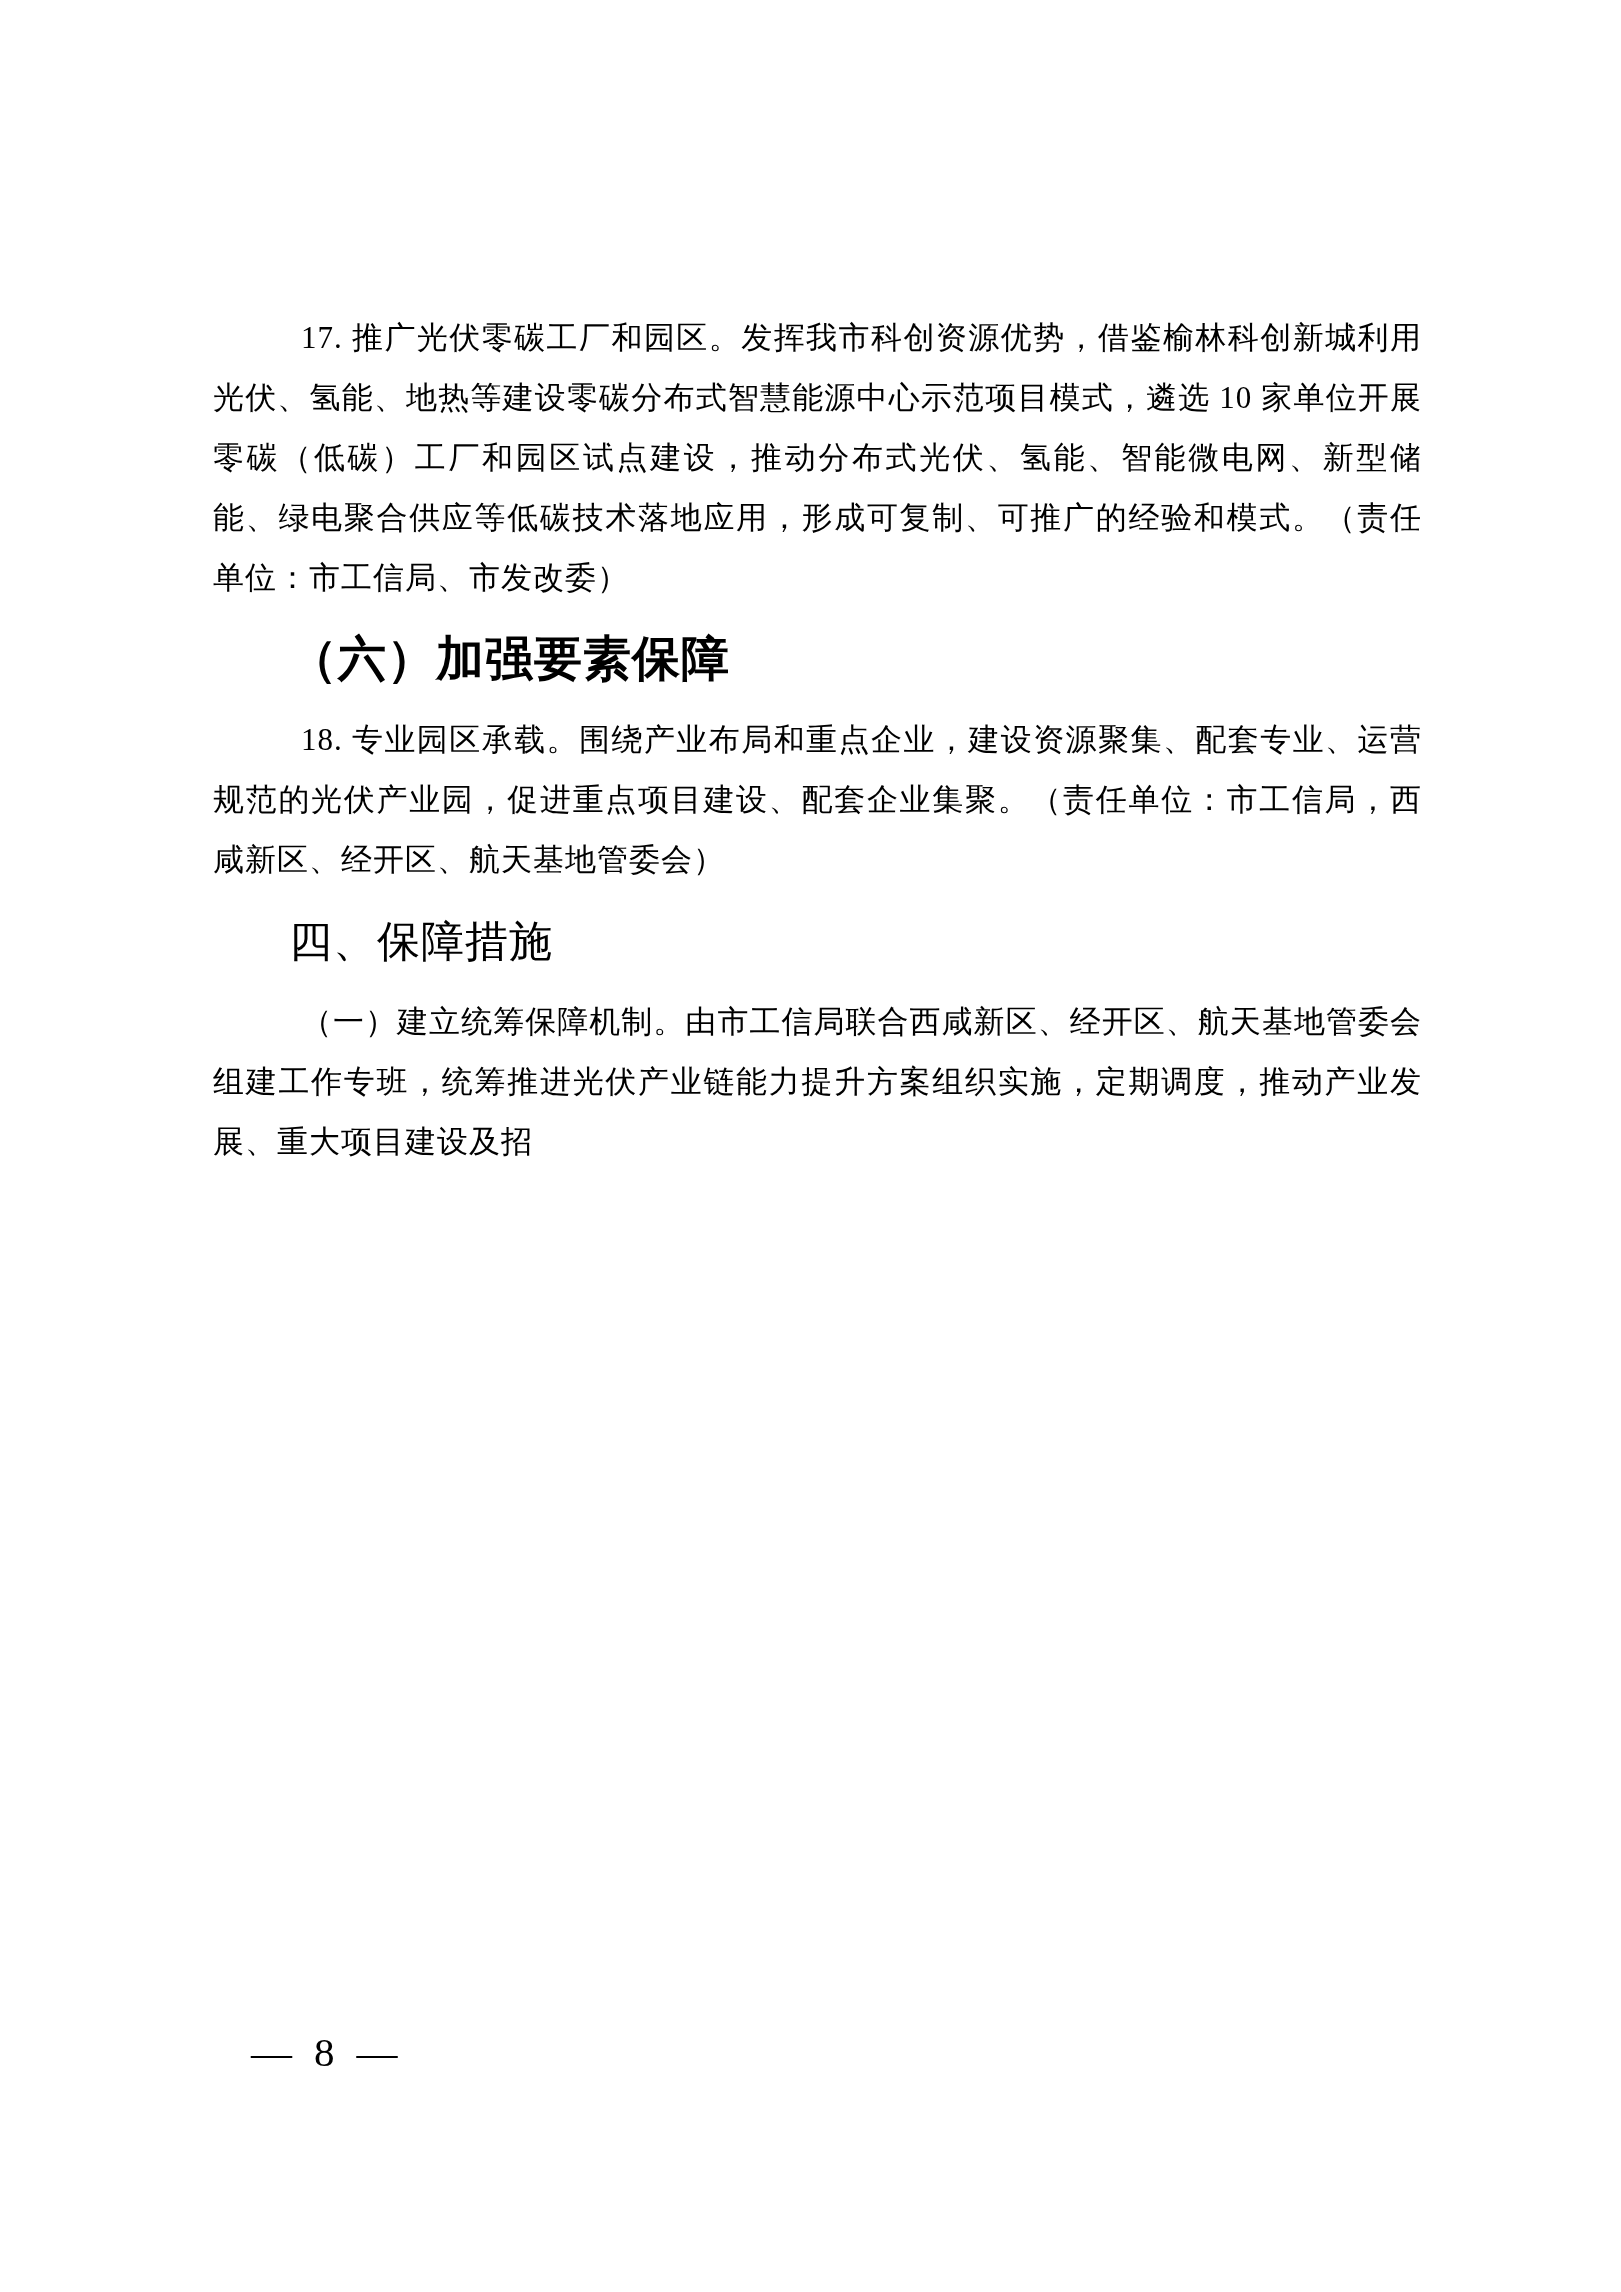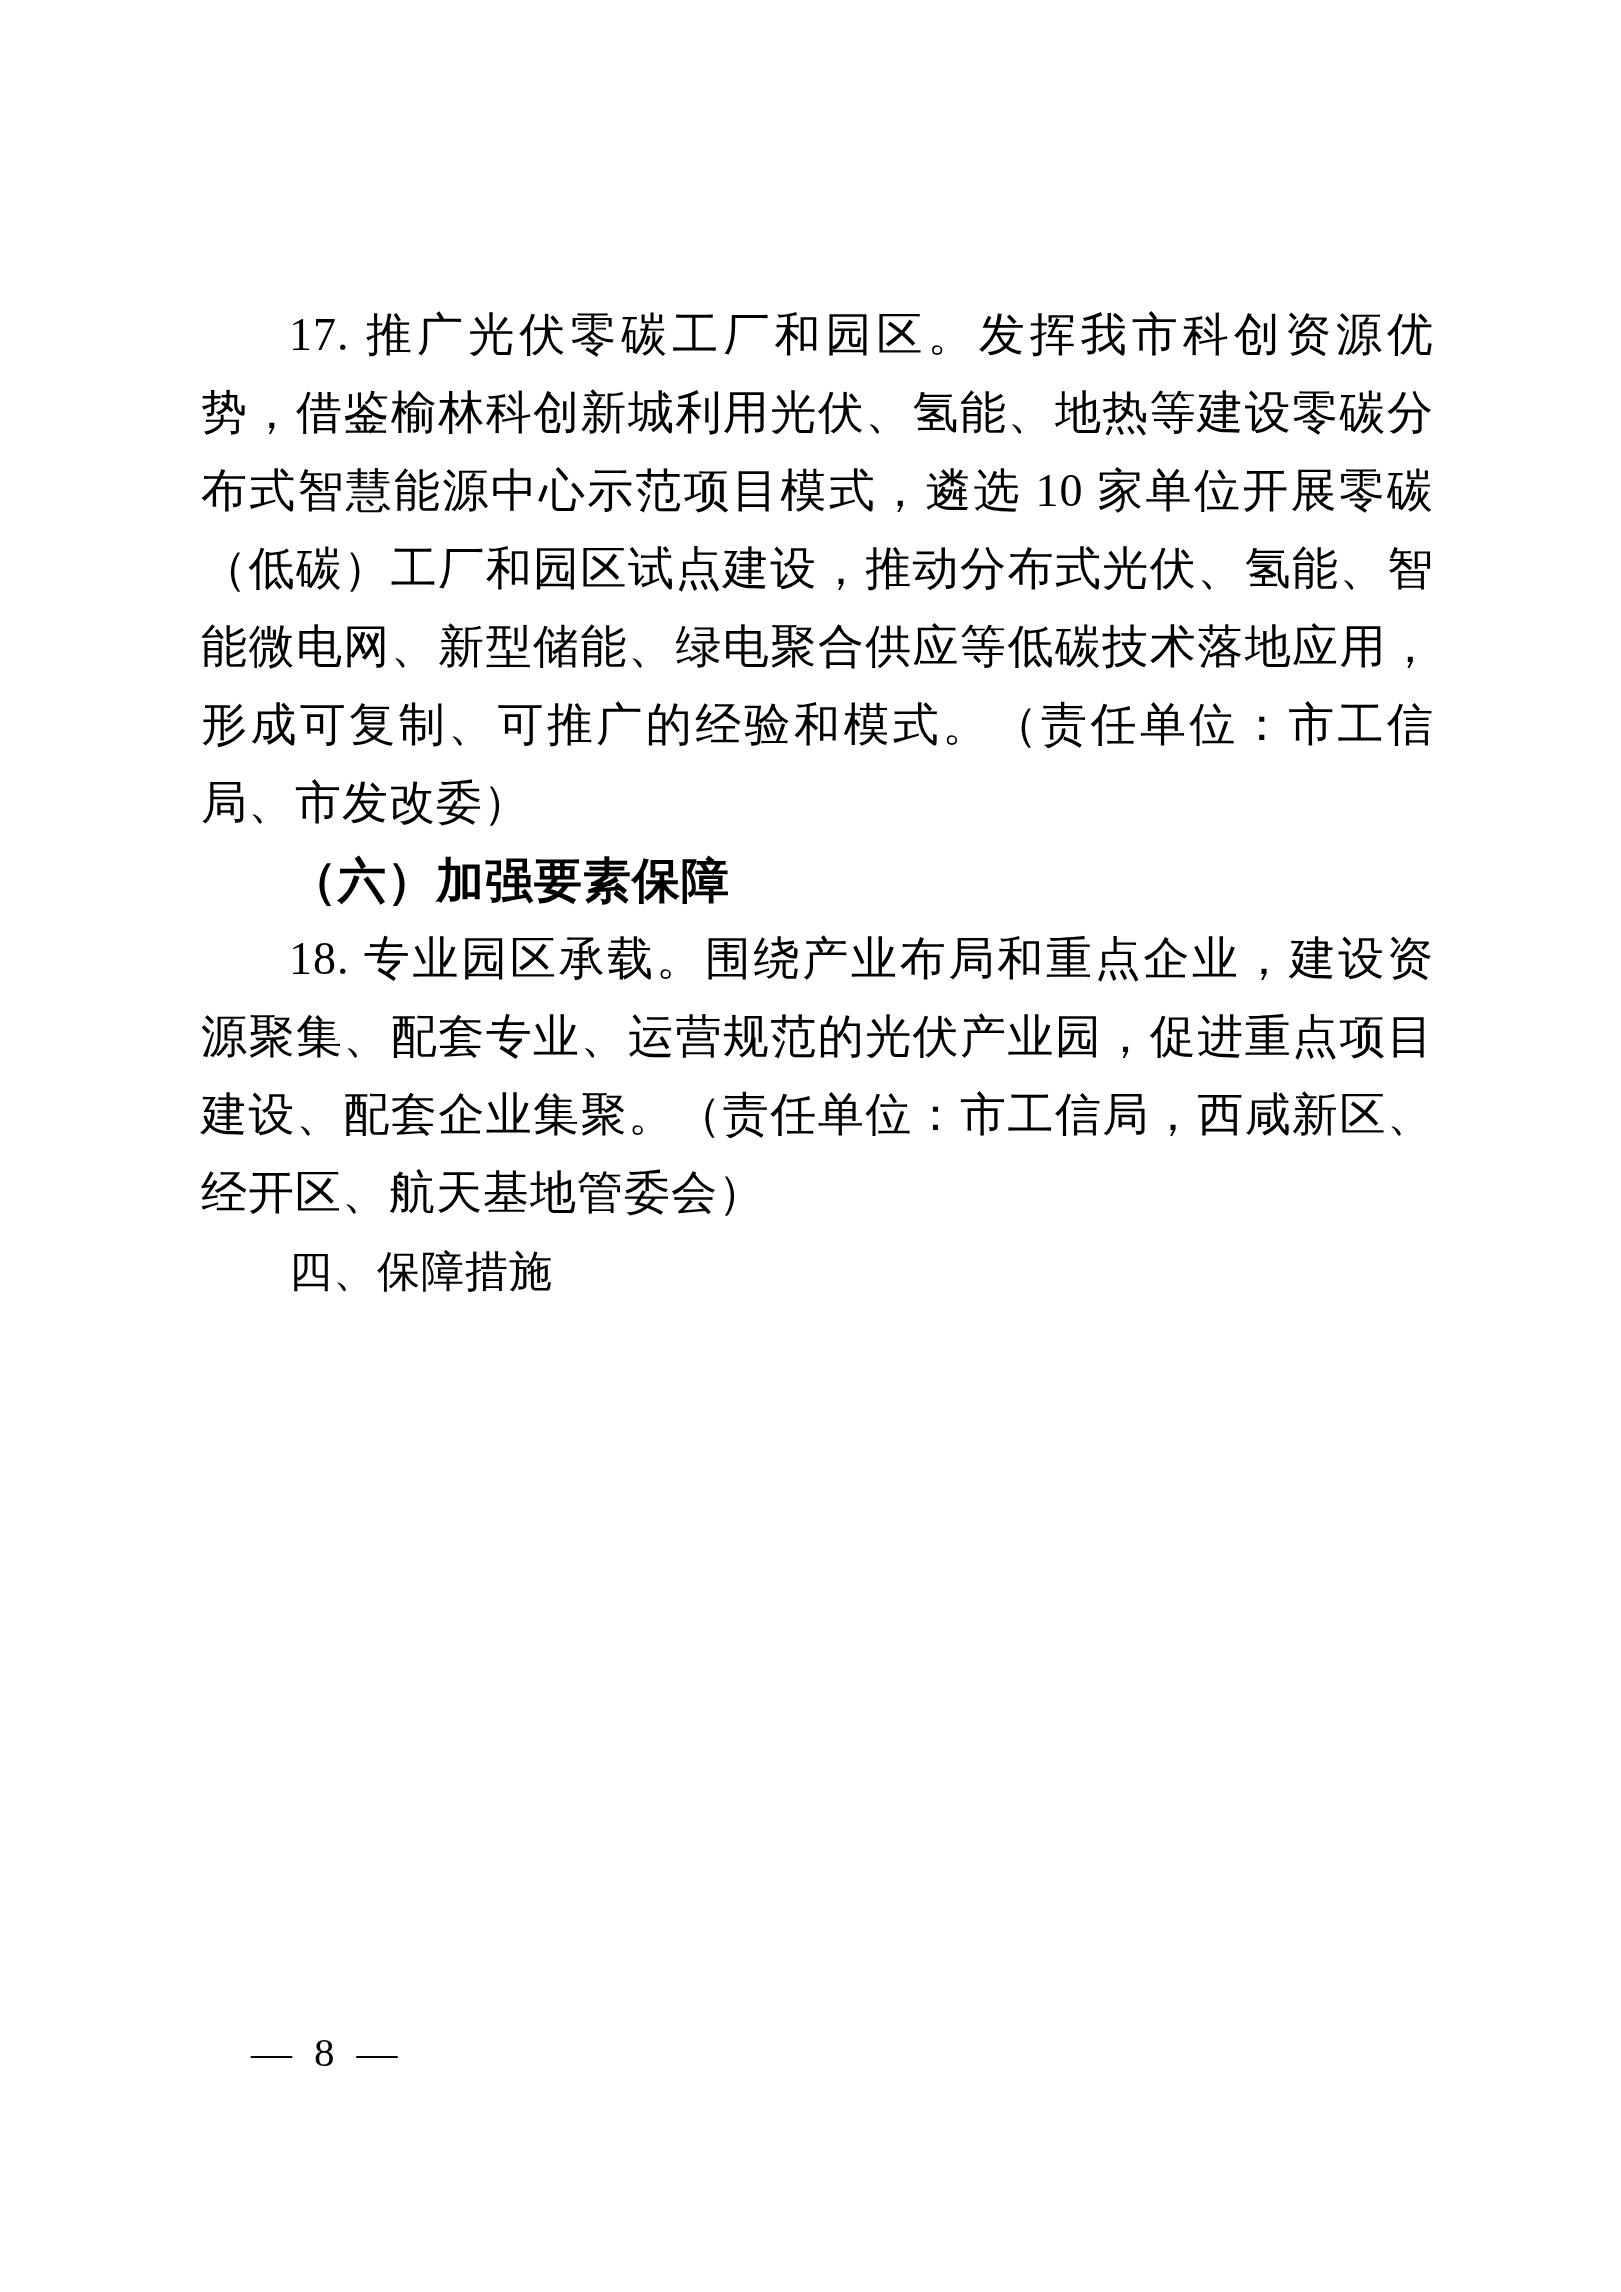--- a/index.html
+++ b/index.html
@@ -17,23 +17,23 @@
     overflow: hidden;
     margin: 0 auto;
   }
   .doc {
     position: absolute;
     left: 201px;
     top: 296px;
     width: 1233px;
   }
   .para {
-    margin: 0;
-    font-size: 46px;
-    line-height: 78px;
+    margin: 12px;
+    font-size: 31px;
+    line-height: 60px;
     letter-spacing: 1px;
     text-align: justify;
     text-indent: 88px;
     word-break: break-all;
   }
   .h-kai {
     margin: 0;
     font-size: 48px;
     line-height: 78px;
     letter-spacing: 1px;
@@ -73,18 +73,19 @@
     <p class="para"><span class="lead">17. 推广光伏零碳工厂和园区。</span><span>发挥我市科创资源优势，借鉴榆林科创新城利用光伏、氢能、地热等建设零碳分布式智慧能源中心示范项目模式，遴选 10 家单位开展零碳（低碳）工厂和园区试点建设，推动分布式光伏、氢能、智能微电网、新型储能、绿电聚合供应等低碳技术落地应用，形成可复制、可推广的经验和模式。（责任单位：市工信局、市发改委）</span></p>
 
     <p class="h-kai">（六）加强要素保障</p>
 
     <p class="para"><span class="lead">18. 专业园区承载。</span><span>围绕产业布局和重点企业，建设资源聚集、配套专业、运营规范的光伏产业园，促进重点项目建设、配套企业集聚。（责任单位：市工信局，西咸新区、经开区、航天基地管委会）</span></p>
 
 
 
     <p class="h-hei">四、保障措施</p>
 
+    <p class="para"><span class="lead">（一）建立统筹保障机制。</span><span>由市工信局联合西咸新区、经开区、航天基地管委会组建工作专班，统筹推进光伏产业链能力提升方案组织实施，定期调度，推动产业发展、重大项目建设及招</span></p>
 
   </main>
 
   <div class="page-num">— 8 —</div>
 </div>
 
 
 </body></html>

